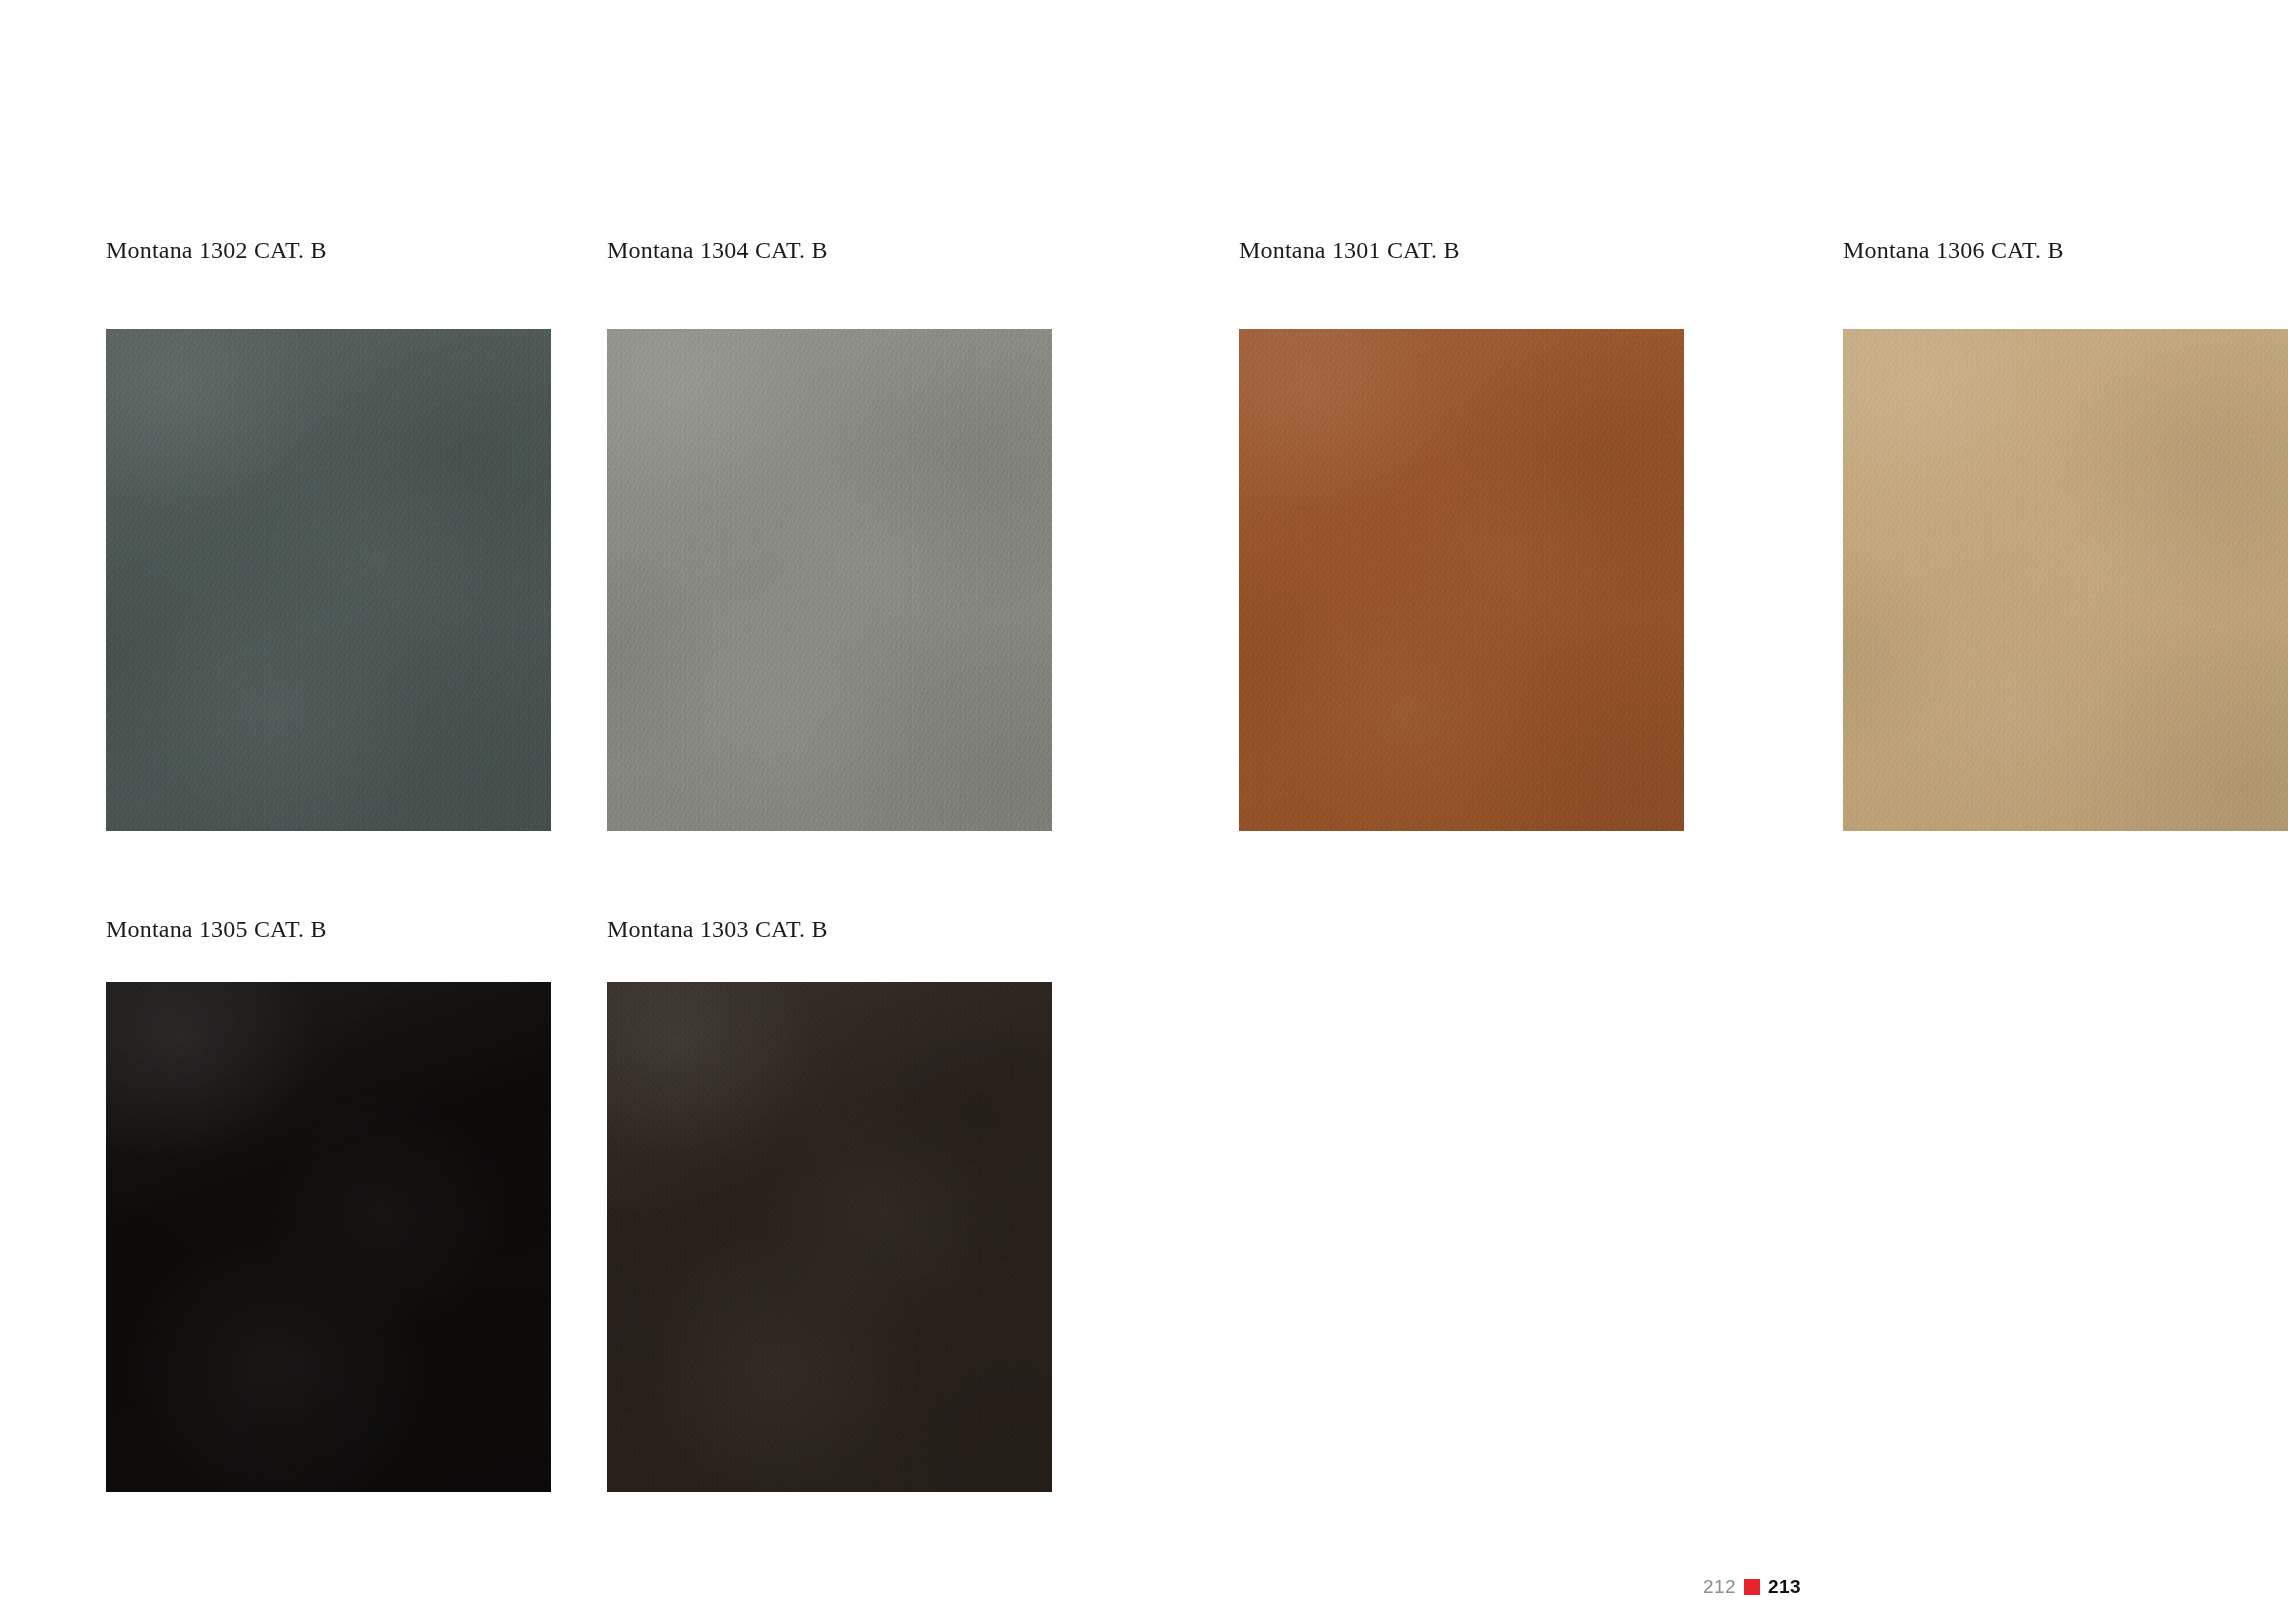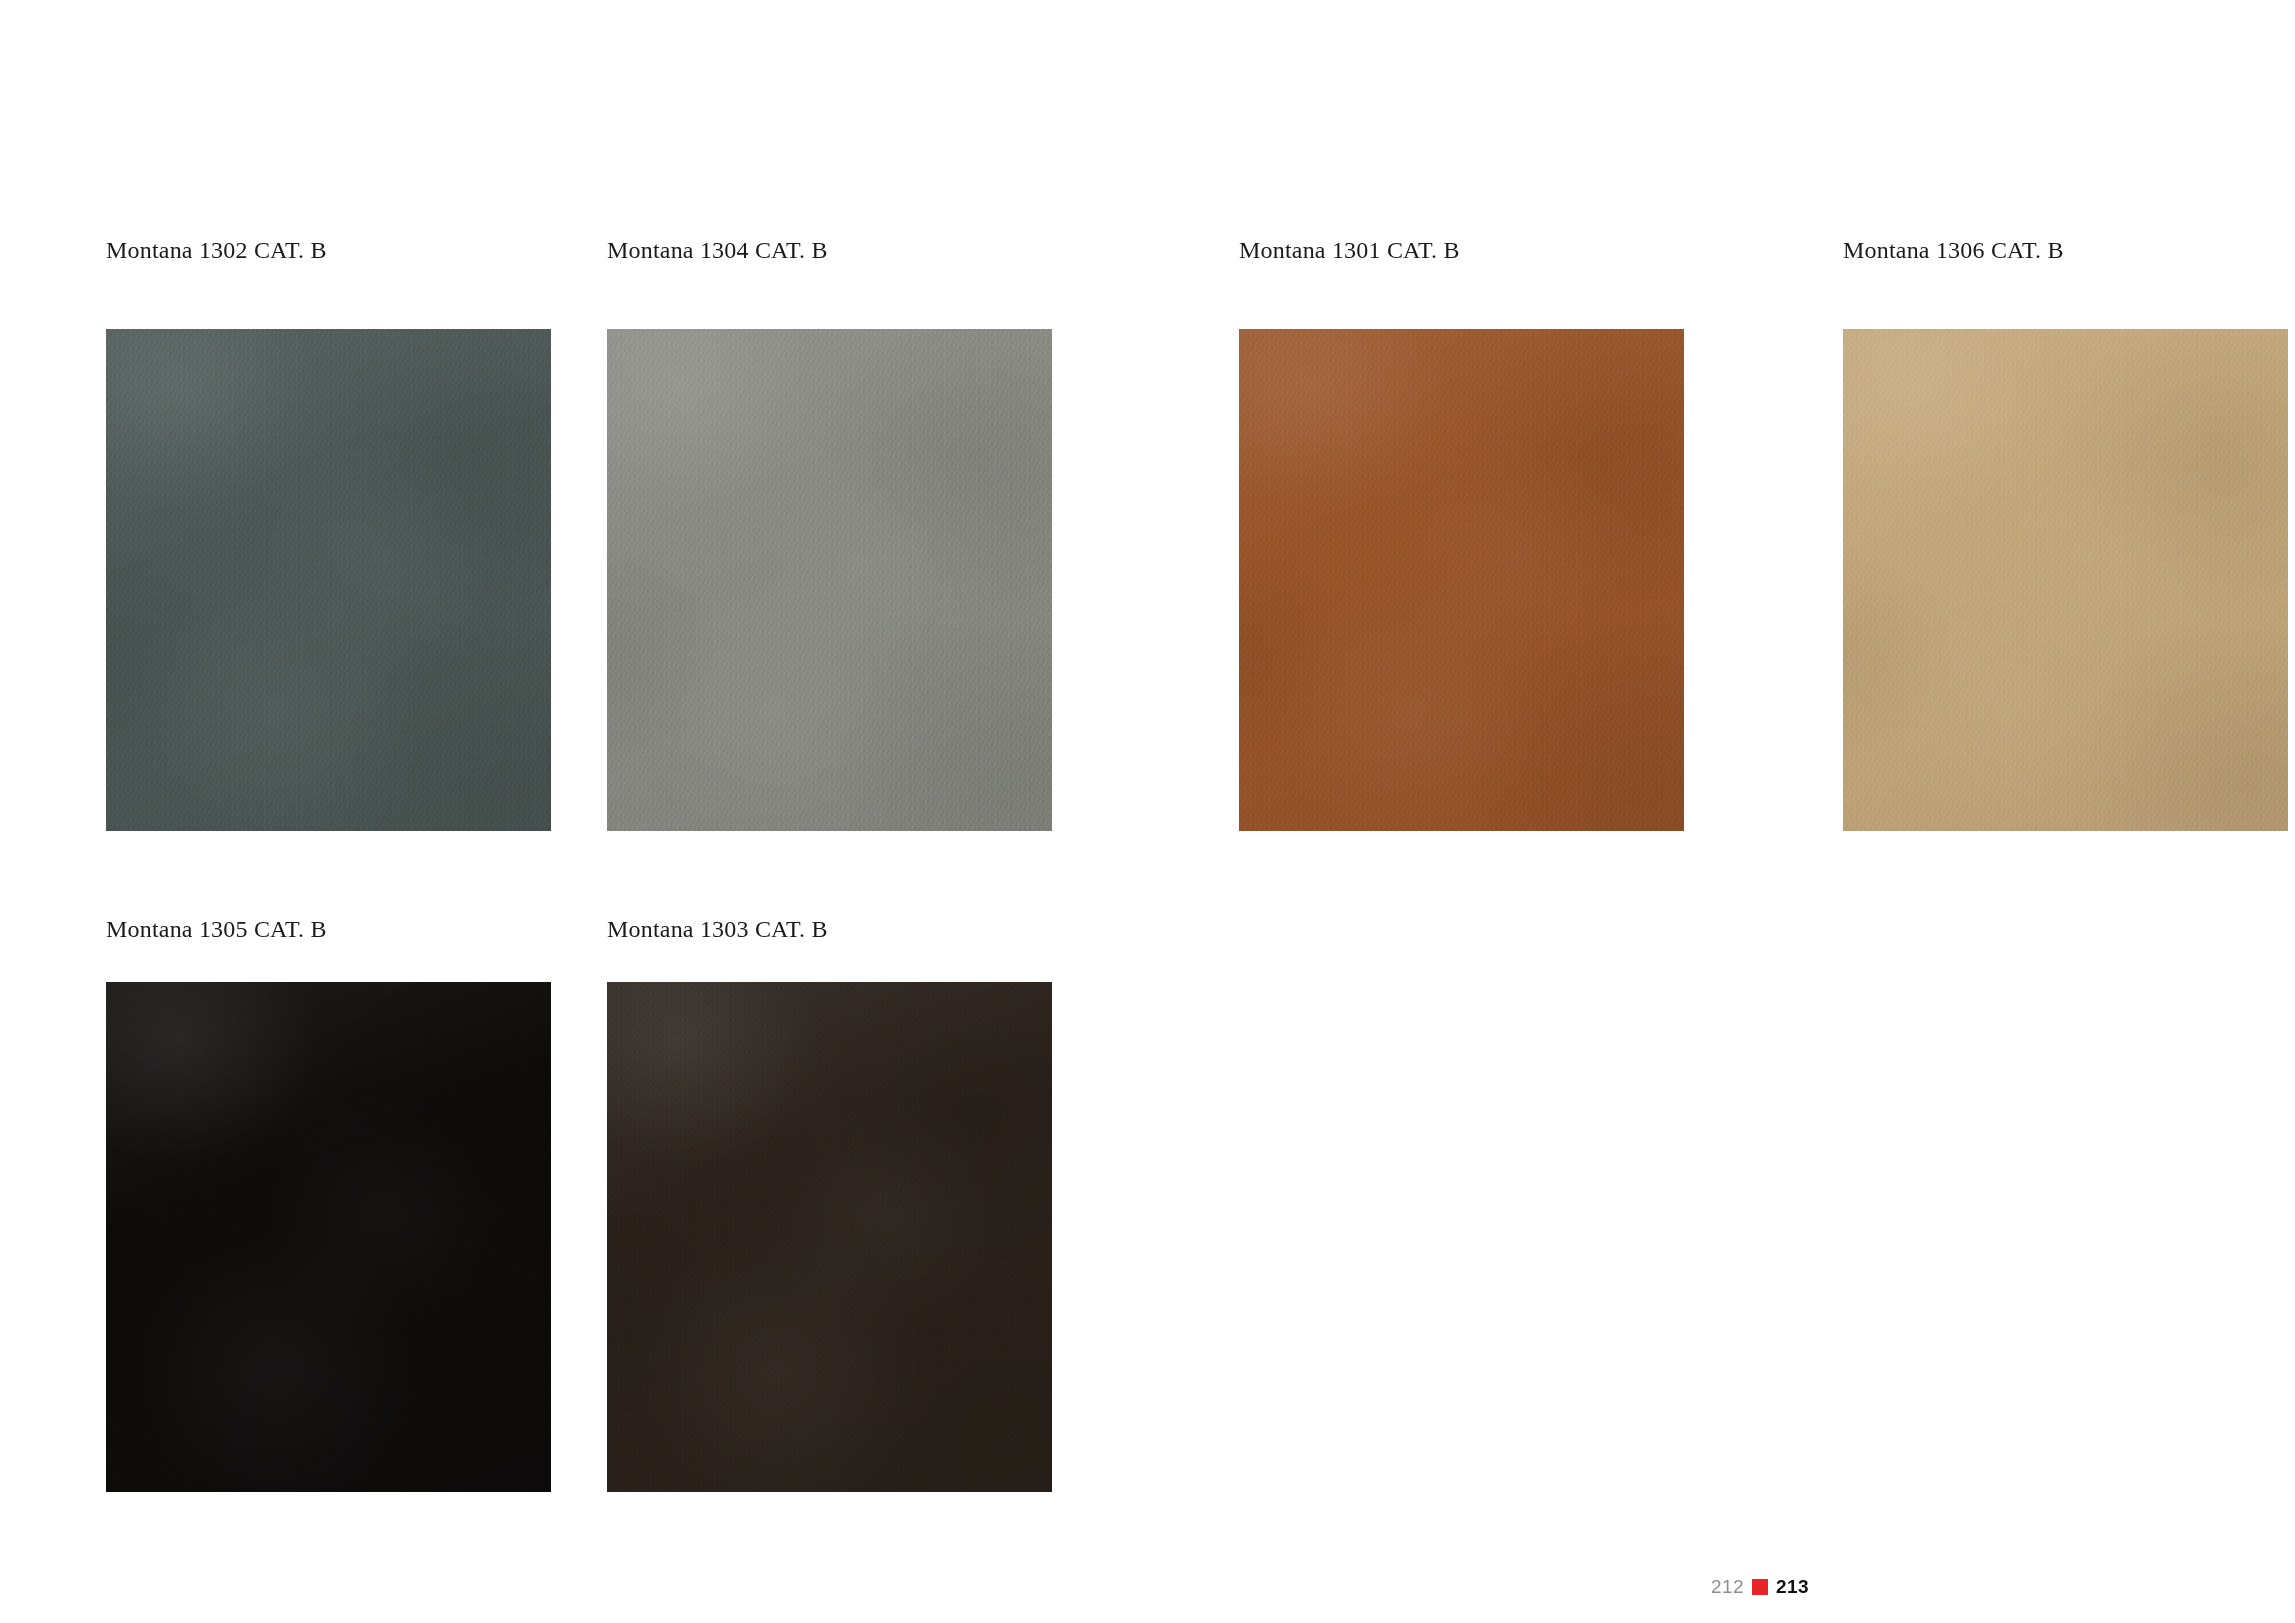--- a/index.html
+++ b/index.html
@@ -147,19 +147,19 @@
         <div class="swatch-label">Montana 1303 CAT. B</div>
         <div class="swatch-chip" style="top: 66px; width: 445px; height: 510px; background-color: rgb(42, 34, 27);">
           <div class="mottle"></div>
           <div class="sheen"></div>
           <div class="grain"></div>
         </div>
       </div>
     </div>
 
   <div class="footer" id="footer" style="left: 1703px; top: 1576px;">
-    <span class="folio-left" style="color: rgb(142, 142, 142); margin-left: 8px;">212</span>
+    <span class="folio-left" style="color: rgb(142, 142, 142);">212</span>
     <span class="folio-mark" style="background: rgb(232, 35, 42);"></span>
     <span class="folio-right" style="color: rgb(17, 17, 17);">213</span>
   </div>
 
 </div>
 
 
 </body></html>

